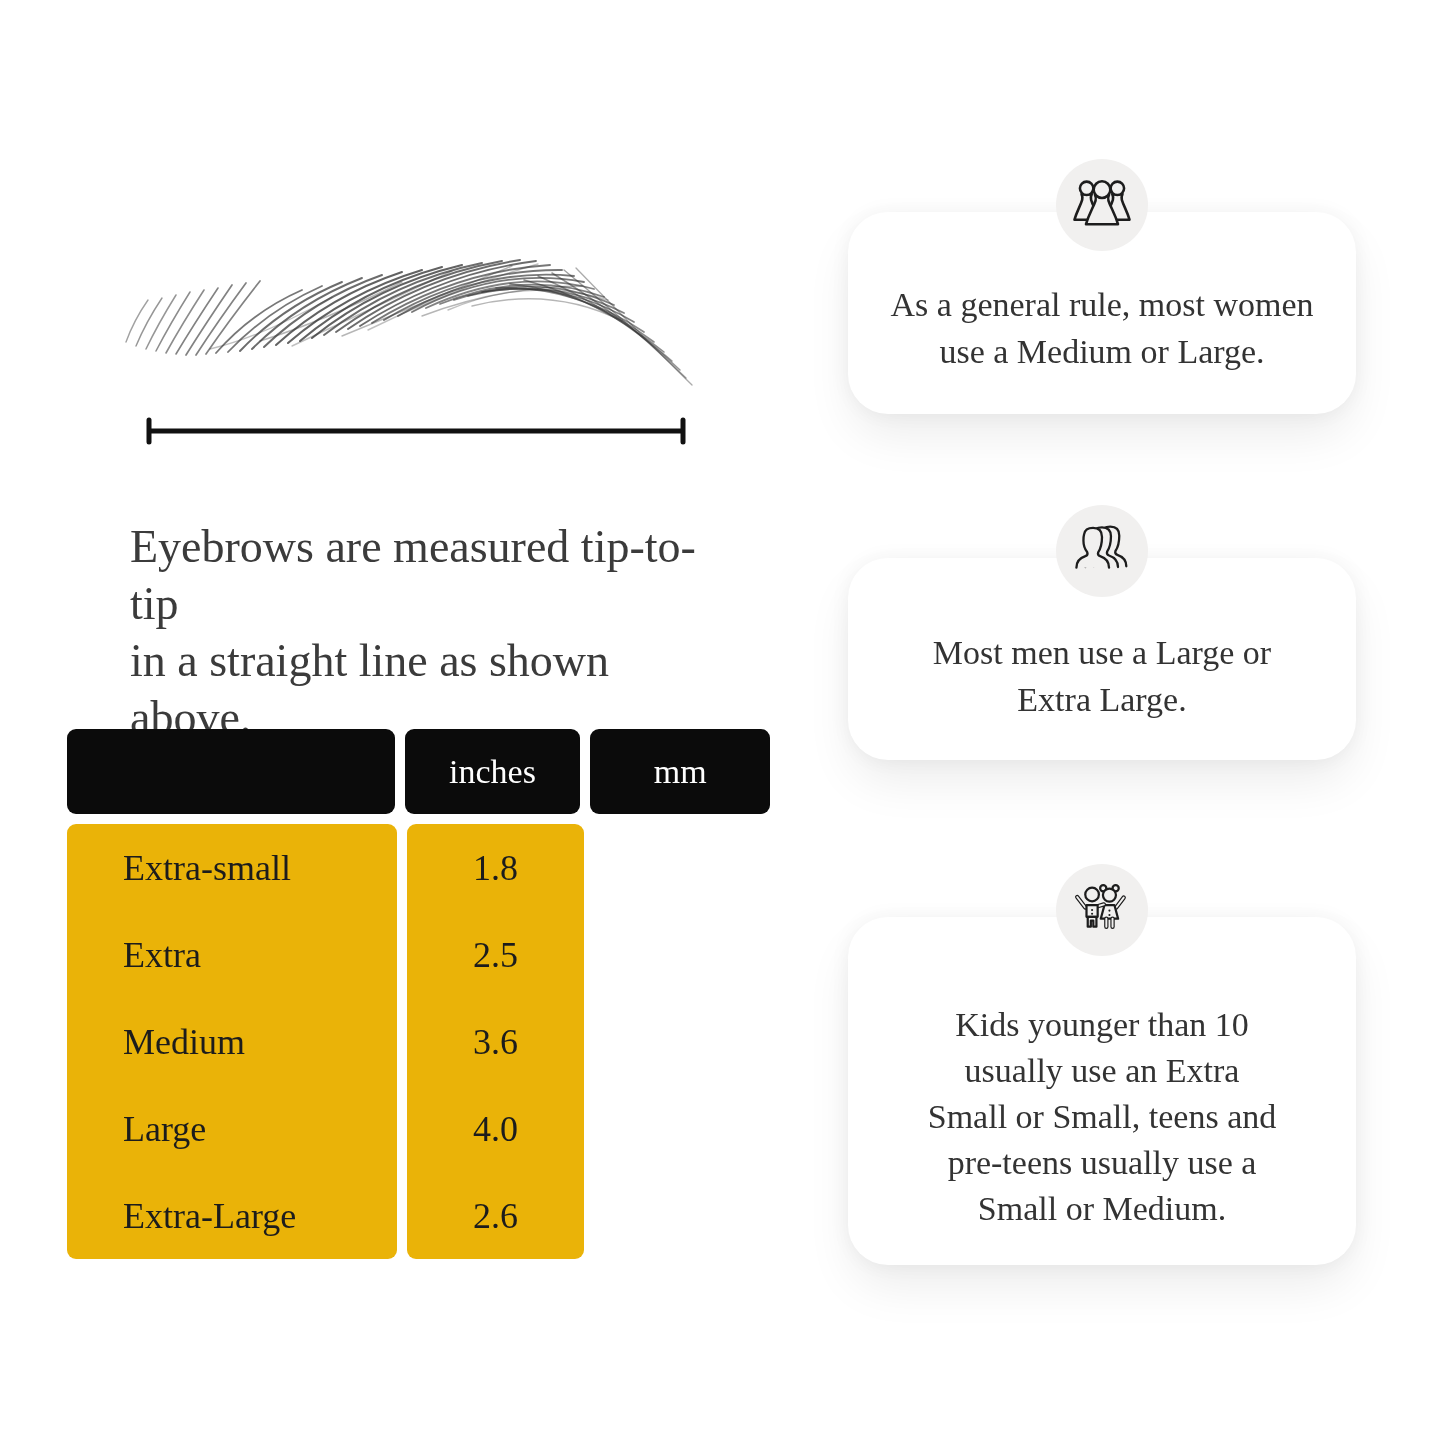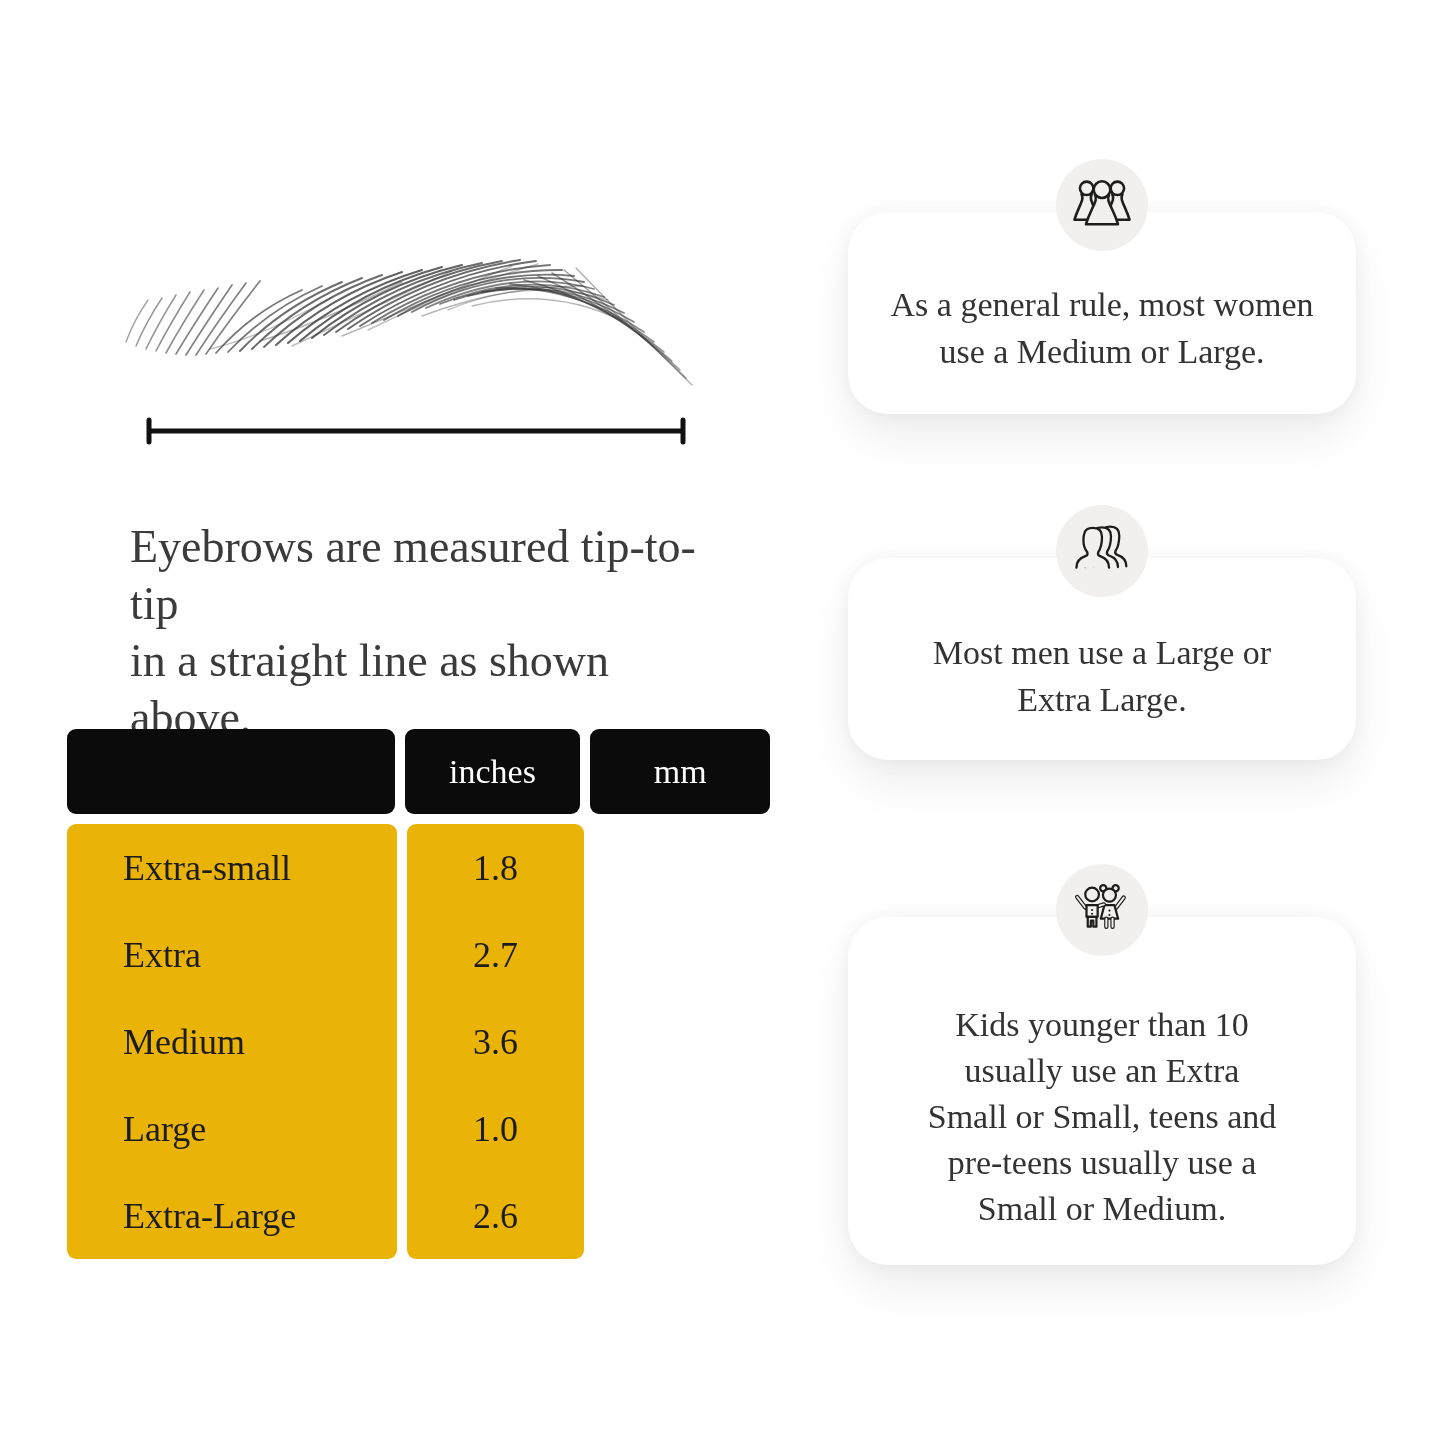--- a/index.html
+++ b/index.html
@@ -131,23 +131,23 @@
   <div class="tbody">
     <div class="tcol c1">
       <div class="cell">Extra-small</div>
       <div class="cell">Extra</div>
       <div class="cell">Medium</div>
       <div class="cell">Large</div>
       <div class="cell">Extra-Large</div>
     </div>
     <div class="tcol c2">
       <div class="cell">1.8</div>
-      <div class="cell">2.7</div>
+      <div class="cell">2.5</div>
       <div class="cell">3.6</div>
-      <div class="cell">1.0</div>
+      <div class="cell">4.0</div>
       <div class="cell">2.6</div>
     </div>
   </div>
 </div>
 
 <div class="abs card card-1">
   <div class="icon-circle">
     <svg width="64" height="64" viewBox="0 0 100 100">
       <path class="ico" d="M7,73 C11,59 16,52 19,42 C20,37 19,35 18,33 L34,33 C33,35 32,37 33,42 C36,52 41,59 45,73 Z"></path>
       <circle class="ico" cx="26" cy="24" r="10.5"></circle>

